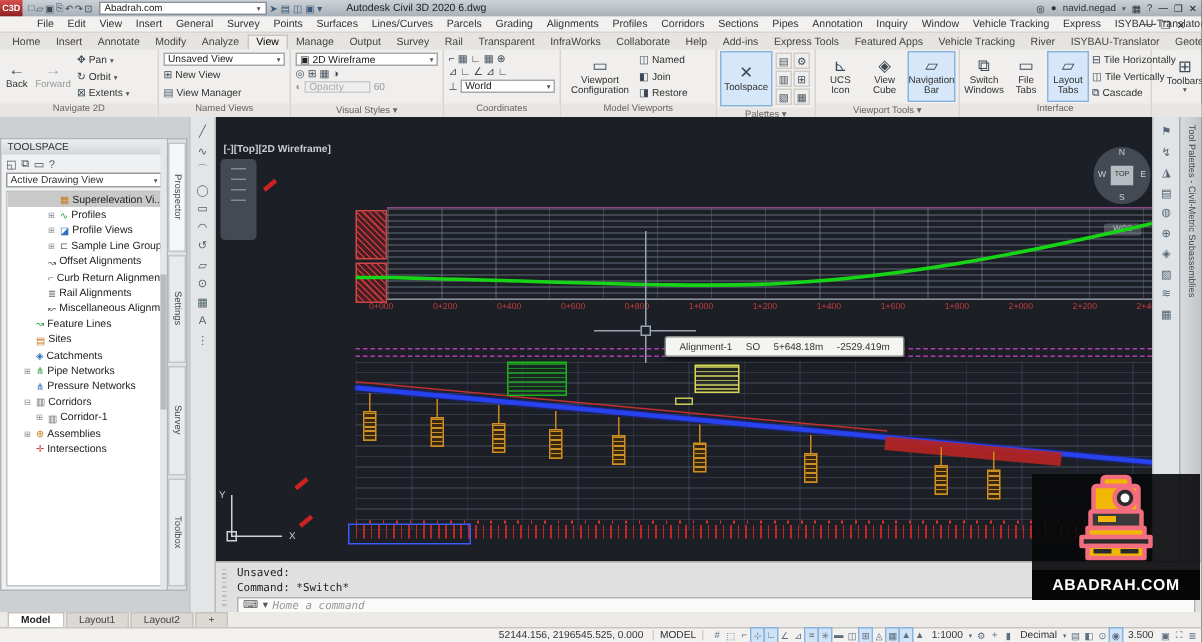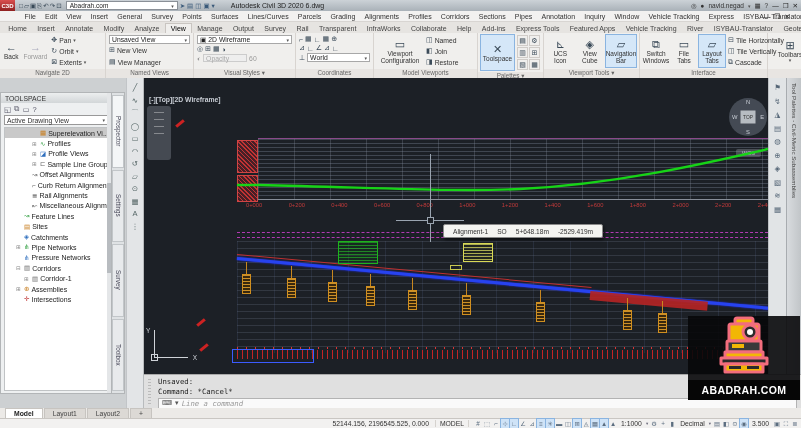--- a/index.html
+++ b/index.html
@@ -720,26 +720,26 @@
         <span>▦</span>
       </div>
     <div class="palettebar">
       <span>Tool Palettes - Civil-Metric Subassemblies</span>
     </div>
 
     <div class="cmdbar">
       <div>
 
       <div class="chist">Unsaved:</div>
-          <div class="chist">Command: *Cancel*</div>
+          <div class="chist">Command: *Switch*</div>
         </div>
       <div class="cmdinput">
         <span class="cic">⌨</span>
         <span class="cic ddv">▾</span>
-        <span class="ph">Line a command</span>
+        <span class="ph">Home a command</span>
       </div>
     </div>
 
     <div class="watermark">
       <svg width="66" height="62" viewBox="0 0 66 62">
         <g stroke="#f26d7d" stroke-width="3" stroke-linejoin="round">
           <rect x="24" y="2" width="18" height="6" rx="2" fill="#f2b705"></rect>
           <rect x="18" y="8" width="30" height="17" rx="2" fill="#f2b705"></rect>
           <circle cx="39" cy="16" r="7" fill="#2b2b2b"></circle>
           <rect x="16" y="25" width="34" height="11" rx="1" fill="#3a3a3a"></rect>

